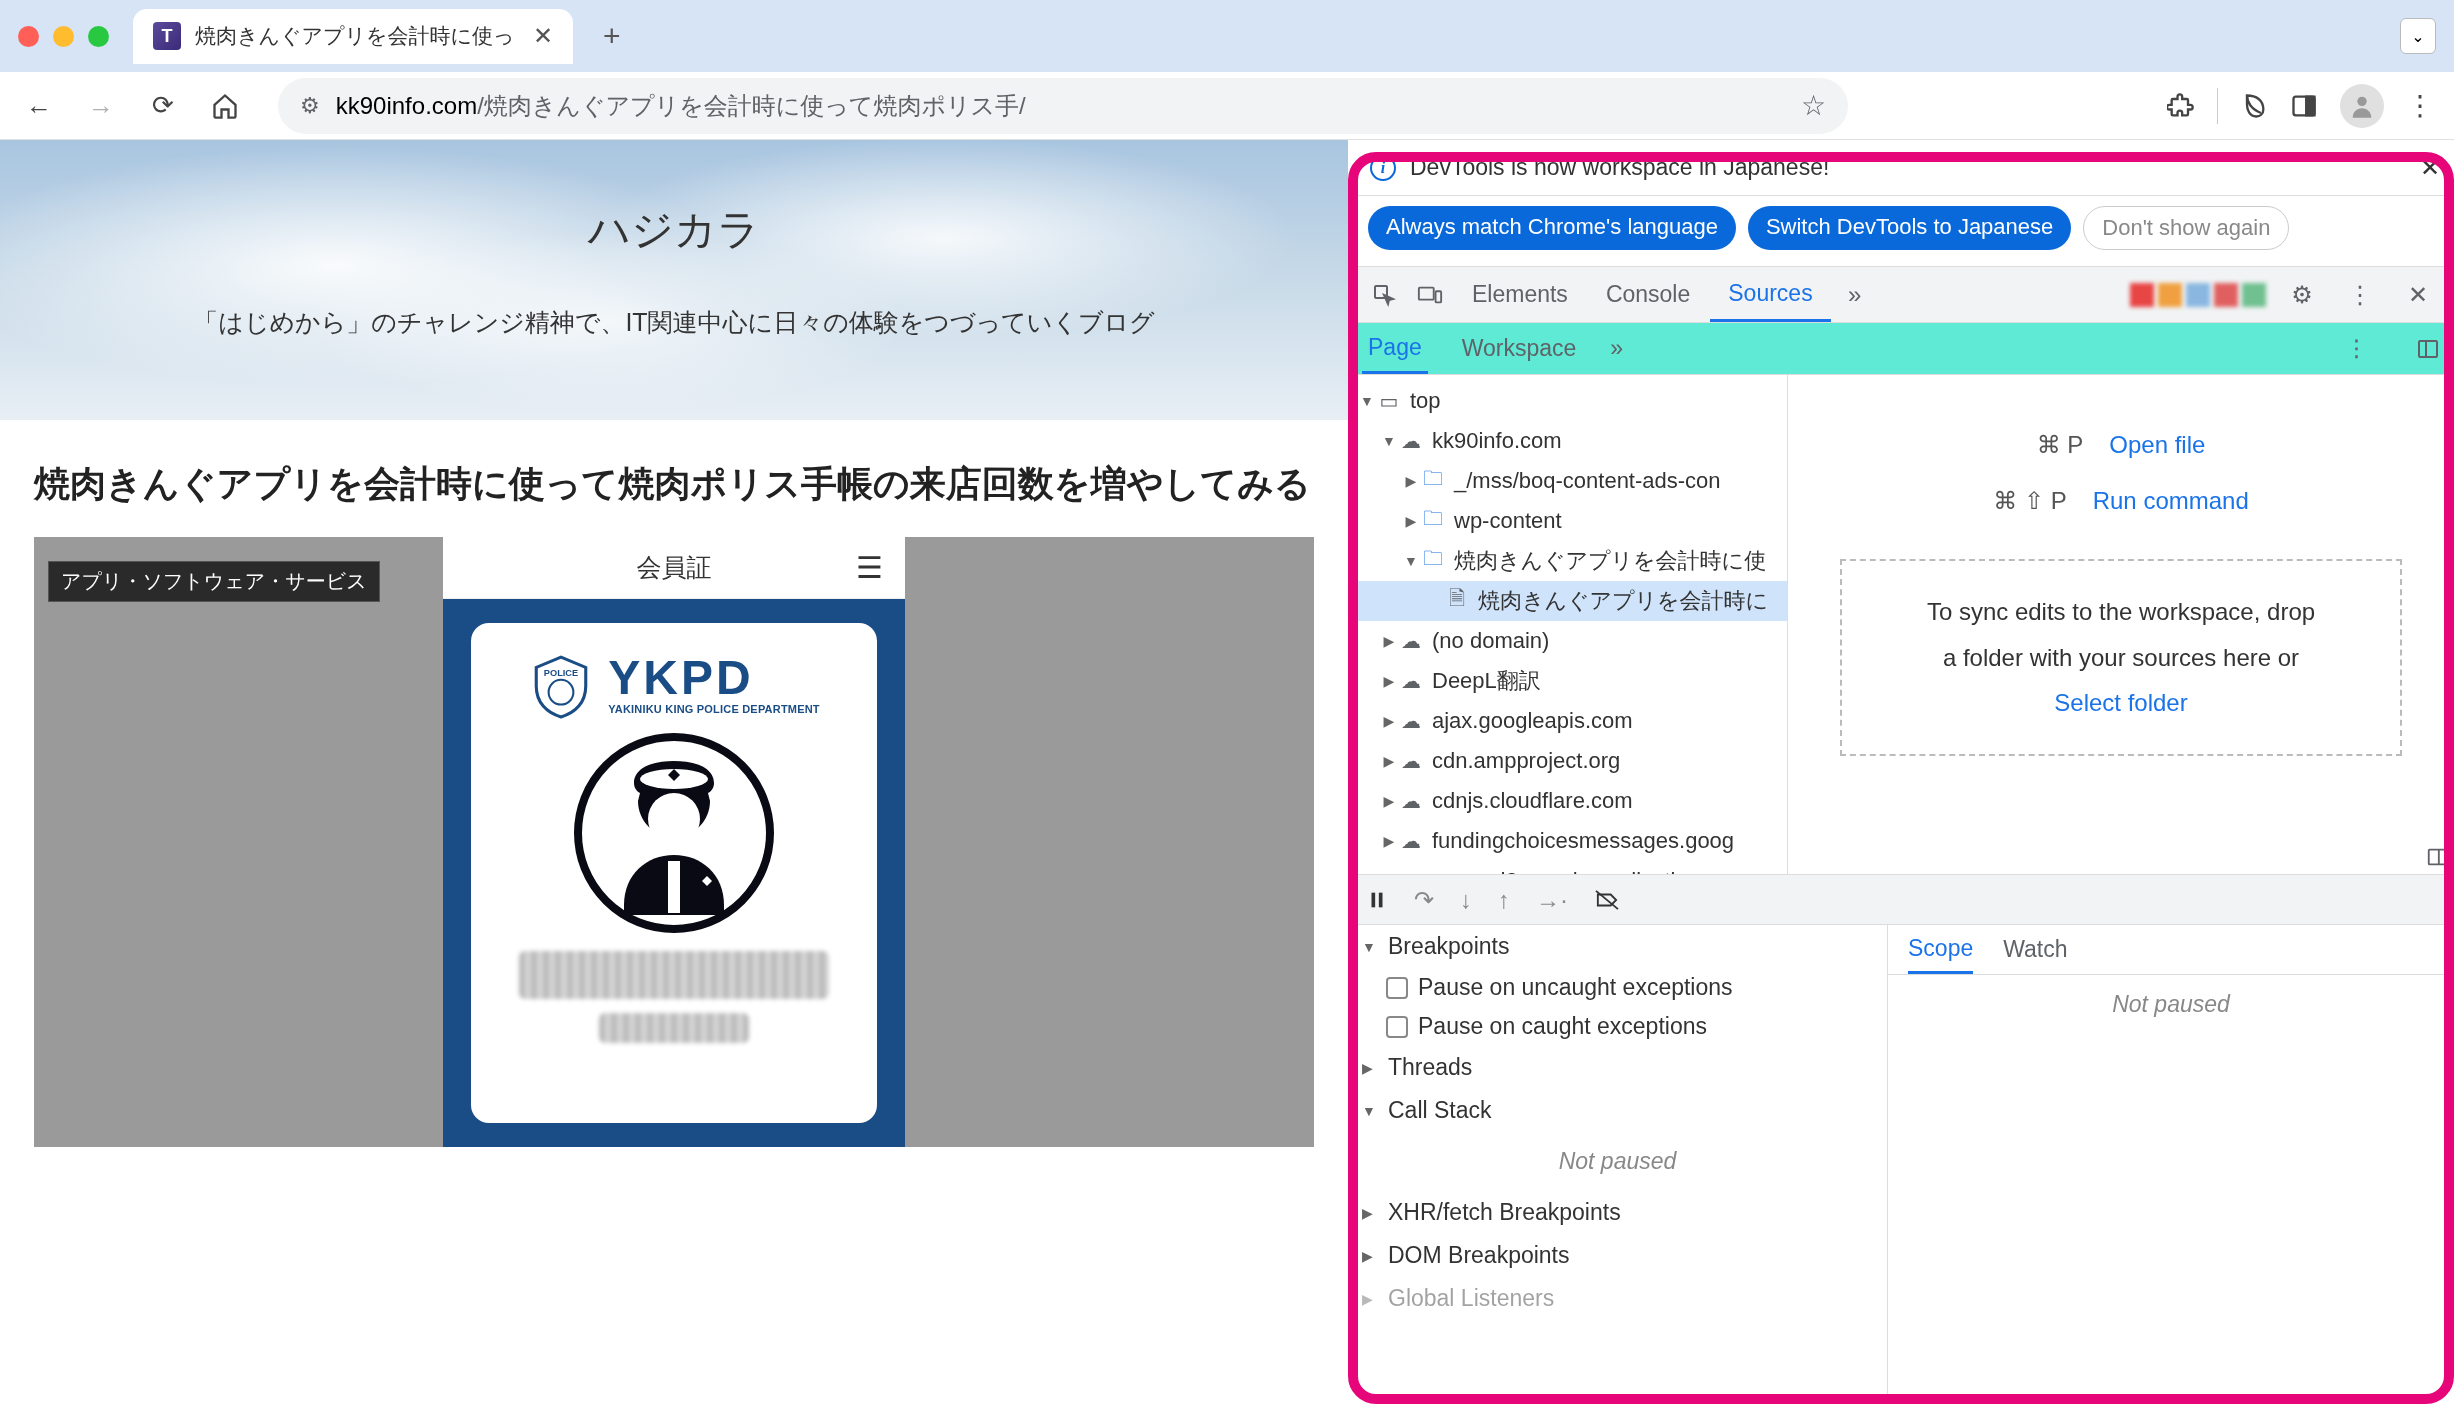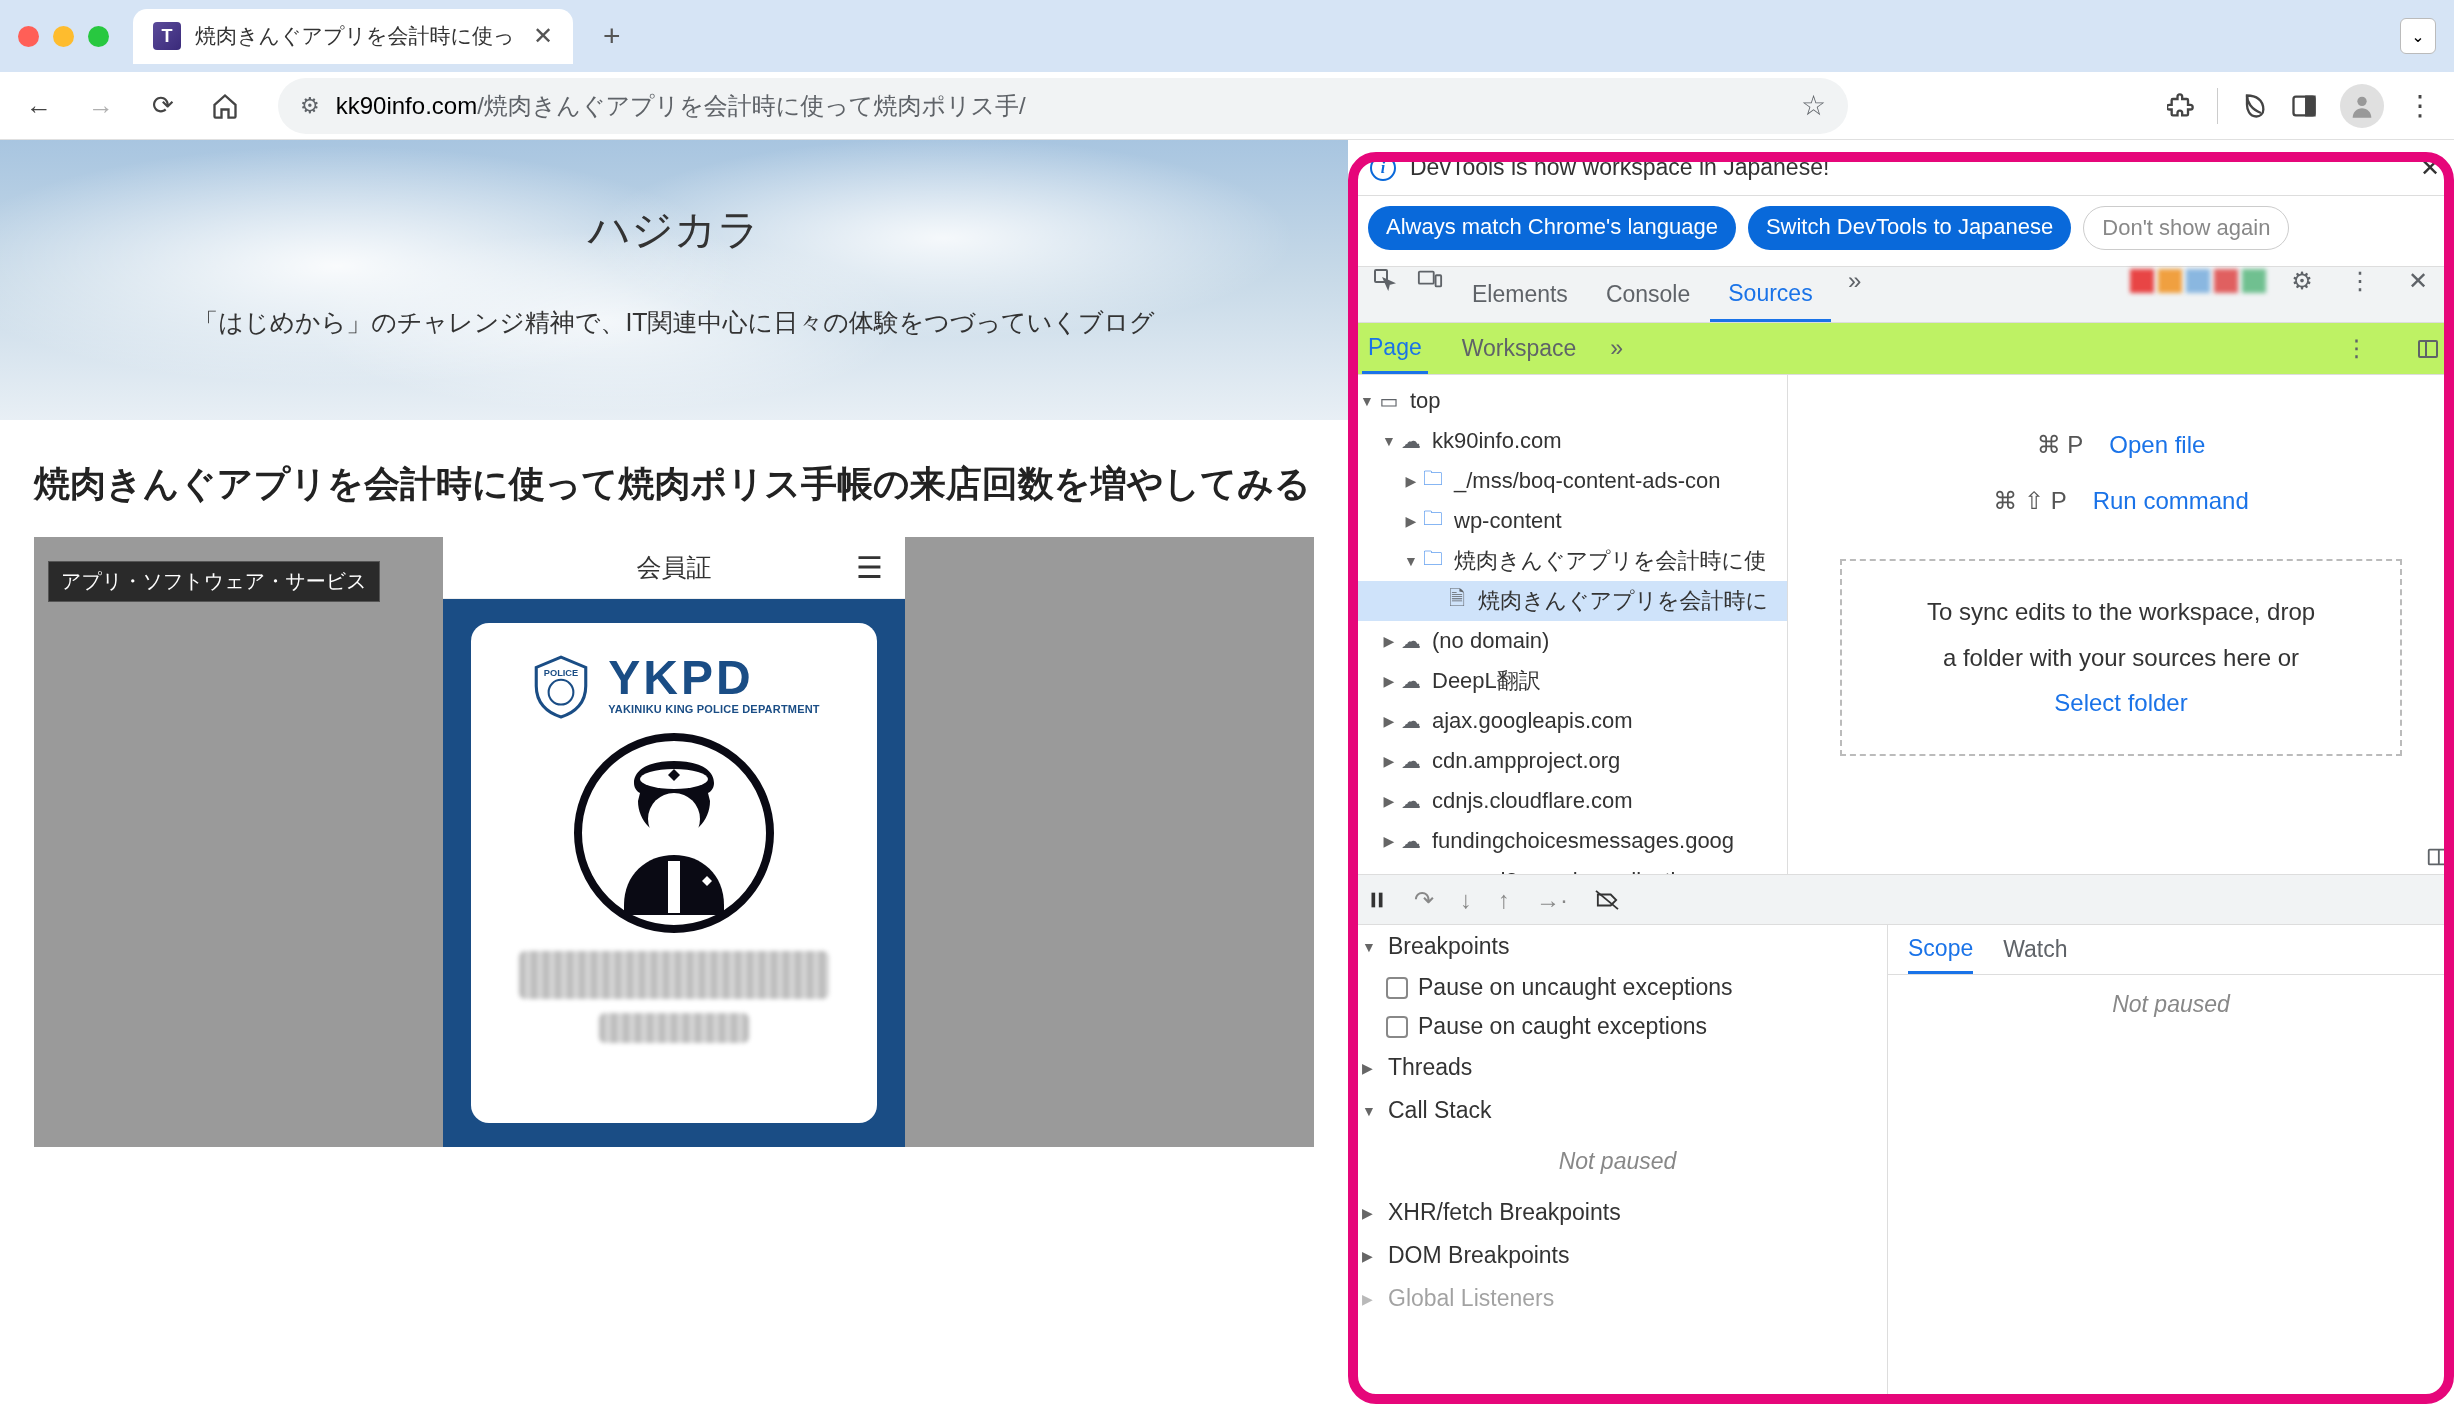--- a/index.html
+++ b/index.html
@@ -57,28 +57,28 @@
 .bnlabel{font-size:18px;color:#333}
 .outline{position:absolute;top:152px;left:1348px;width:1106px;height:1252px;border:10px solid #e6067a;border-radius:28px;pointer-events:none;z-index:50}
 .devtools{position:absolute;top:140px;left:1348px;width:1106px;height:1264px;background:#fff;display:flex;flex-direction:column;font-size:23px;color:#333}
 .infobar{padding:14px 22px;display:flex;align-items:center;gap:14px;border-bottom:1px solid #ddd;position:relative}
 .infoi{width:26px;height:26px;border:2px solid #0969da;border-radius:50%;display:flex;align-items:center;justify-content:center;font-size:16px;color:#0969da;font-family:Georgia,serif;font-style:italic;font-weight:bold}
 .infobar-x{position:absolute;right:14px;font-size:24px;color:#333}
 .langrow{padding:10px 20px 16px;display:flex;gap:12px;border-bottom:1px solid #ddd;flex-wrap:wrap}
 .pill{padding:8px 18px;border-radius:24px;font-size:22px;font-weight:500}
 .pill.blue{background:#0969da;color:#fff}
 .pill.gray{background:#fff;border:1.5px solid #ccc;color:#888}
-.dtabs{height:56px;display:flex;align-items:flex-start;border-bottom:1px solid #ddd;padding:0 14px;gap:2px;background:#f1f3f4}
+.dtabs{height:56px;display:flex;align-items:center;border-bottom:1px solid #ddd;padding:0 14px;gap:2px;background:#f1f3f4}
 .dicon{width:44px;display:flex;justify-content:center;font-size:24px;color:#5f6368}
 .dtab{padding:0 18px;height:100%;display:flex;align-items:center;color:#5f6368}
 .dtab.active{color:#1a73e8;border-bottom:3px solid #1a73e8}
 .dright{margin-left:auto;display:flex;align-items:center;gap:14px}
 .colorblocks{display:flex;gap:4px}
 .cb{width:24px;height:24px;filter:blur(2px)}
-.subbar{height:52px;display:flex;align-items:center;padding:0 14px;gap:28px;border-bottom:1px solid #ddd;background:#bef264}
+.subbar{height:52px;display:flex;align-items:center;padding:0 14px;gap:28px;border-bottom:1px solid #ddd;background:#5eead4}
 .subtab{color:#5f6368;padding:0 6px;height:100%;display:flex;align-items:center}
 .subtab.active{color:#1a73e8;border-bottom:3px solid #1a73e8}
 .midrow{display:flex;height:500px;border-bottom:1px solid #ddd}
 .tree{width:440px;border-right:1px solid #ddd;overflow:hidden;padding-top:6px;font-size:22px}
 .trow{display:flex;align-items:center;height:40px;white-space:nowrap}
 .trow .arr{width:18px;text-align:center;font-size:14px;color:#666}
 .trow.sel{background:#cfe3fa}
 .ticon{width:26px;display:inline-flex;justify-content:center;margin-right:8px;color:#5f6368;font-size:20px}
 .mainpane{flex:1;display:flex;flex-direction:column;align-items:center;padding:28px;position:relative}
 .cmdrow{display:flex;align-items:center;gap:26px;font-size:24px;margin-top:28px}

